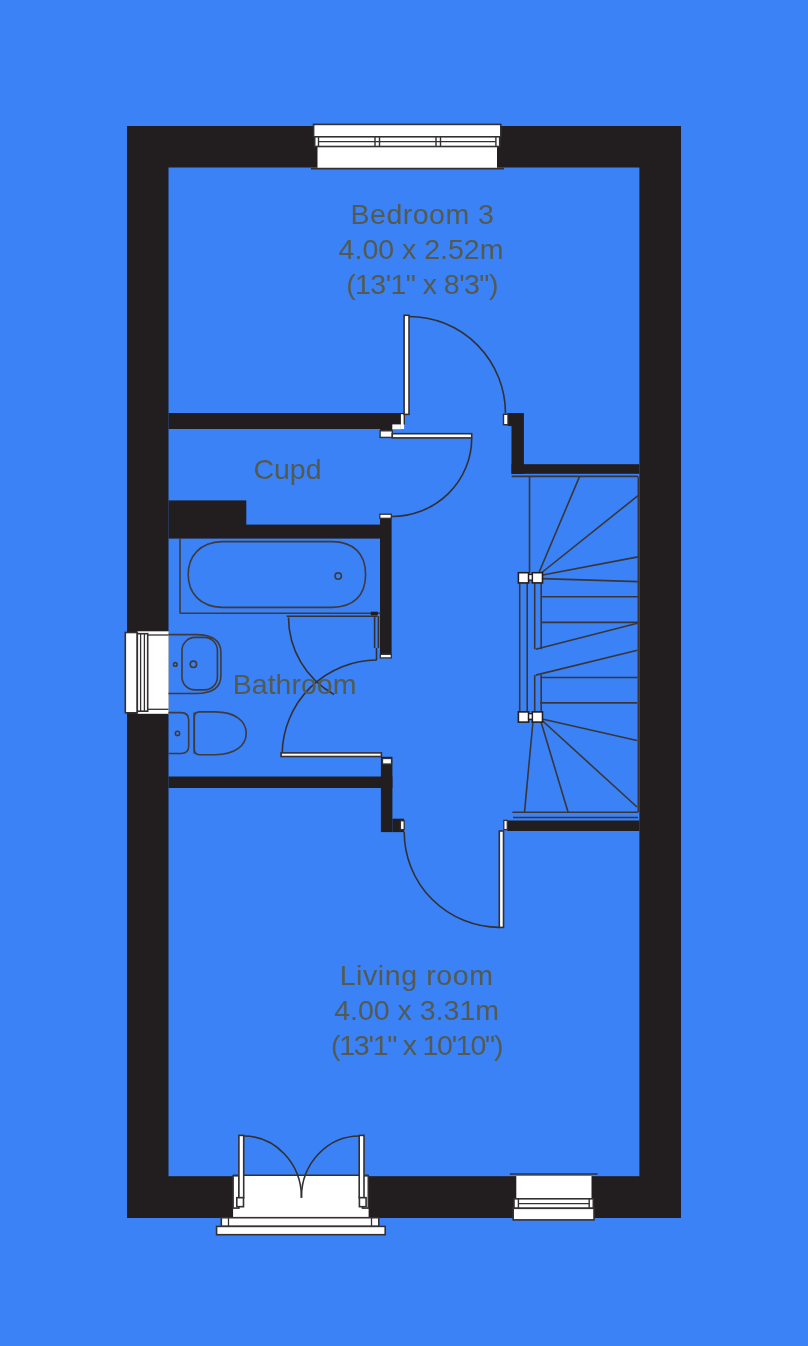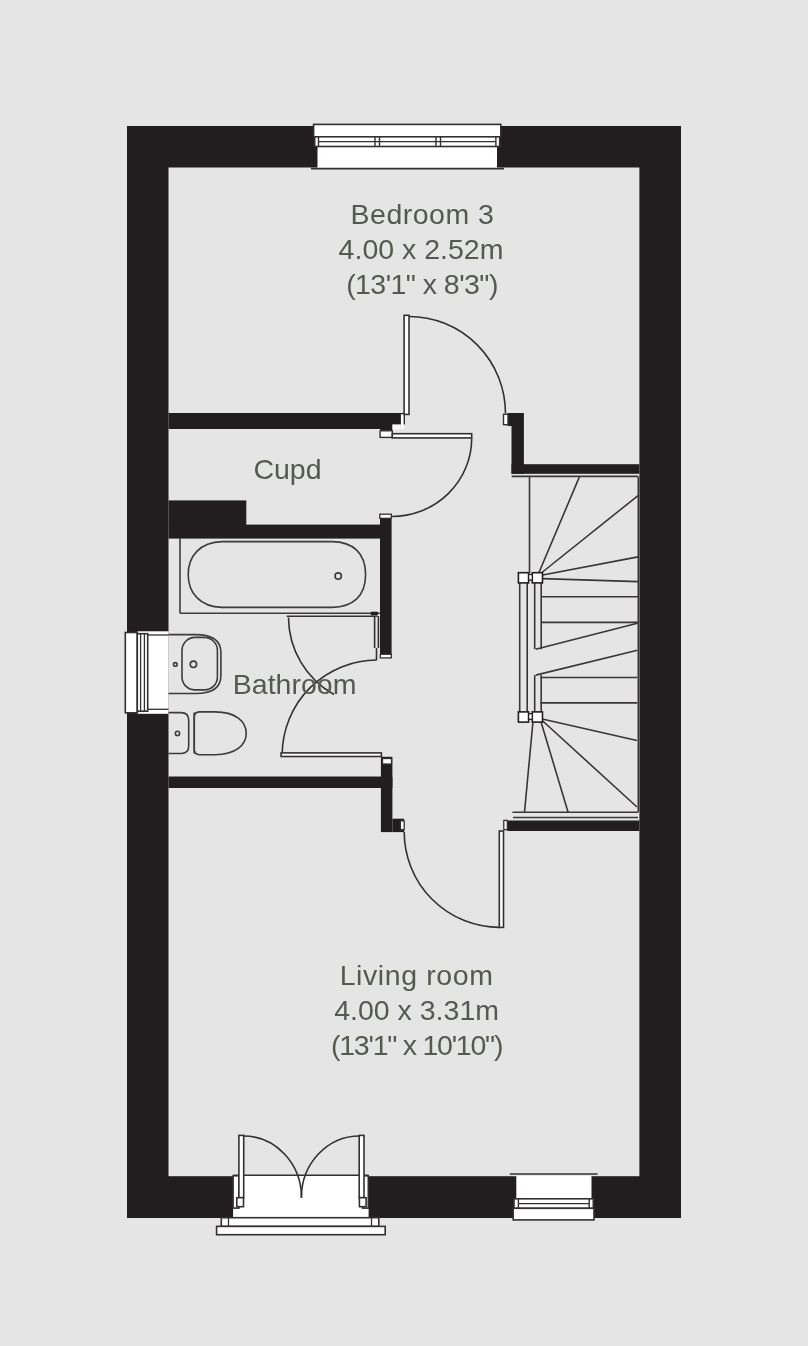--- a/index.html
+++ b/index.html
@@ -1,16 +1,16 @@
 <!DOCTYPE html>
 <html><head>
 <meta charset="utf-8">
 <style>
 html,body{margin:0;padding:0;background:#fff;}
-#c{position:relative;width:808px;height:1346px;background:#e5e5e5;overflow:hidden;transform:translateZ(0);will-change:transform;}
+#c{position:relative;width:808px;height:1346px;background:#3b82f6;overflow:hidden;transform:translateZ(0);will-change:transform;}
 text{font-family:"Liberation Sans",sans-serif;fill:#545a50;}
 </style>
 </head>
 <body>
 <div id="c">
 <svg width="808" height="1346" viewBox="0 0 808 1346">
 <g fill="#221e1f" stroke="none">
 
   <rect x="127" y="126" width="554" height="41.5"></rect>
   <rect x="127" y="126" width="41.5" height="1092"></rect>

